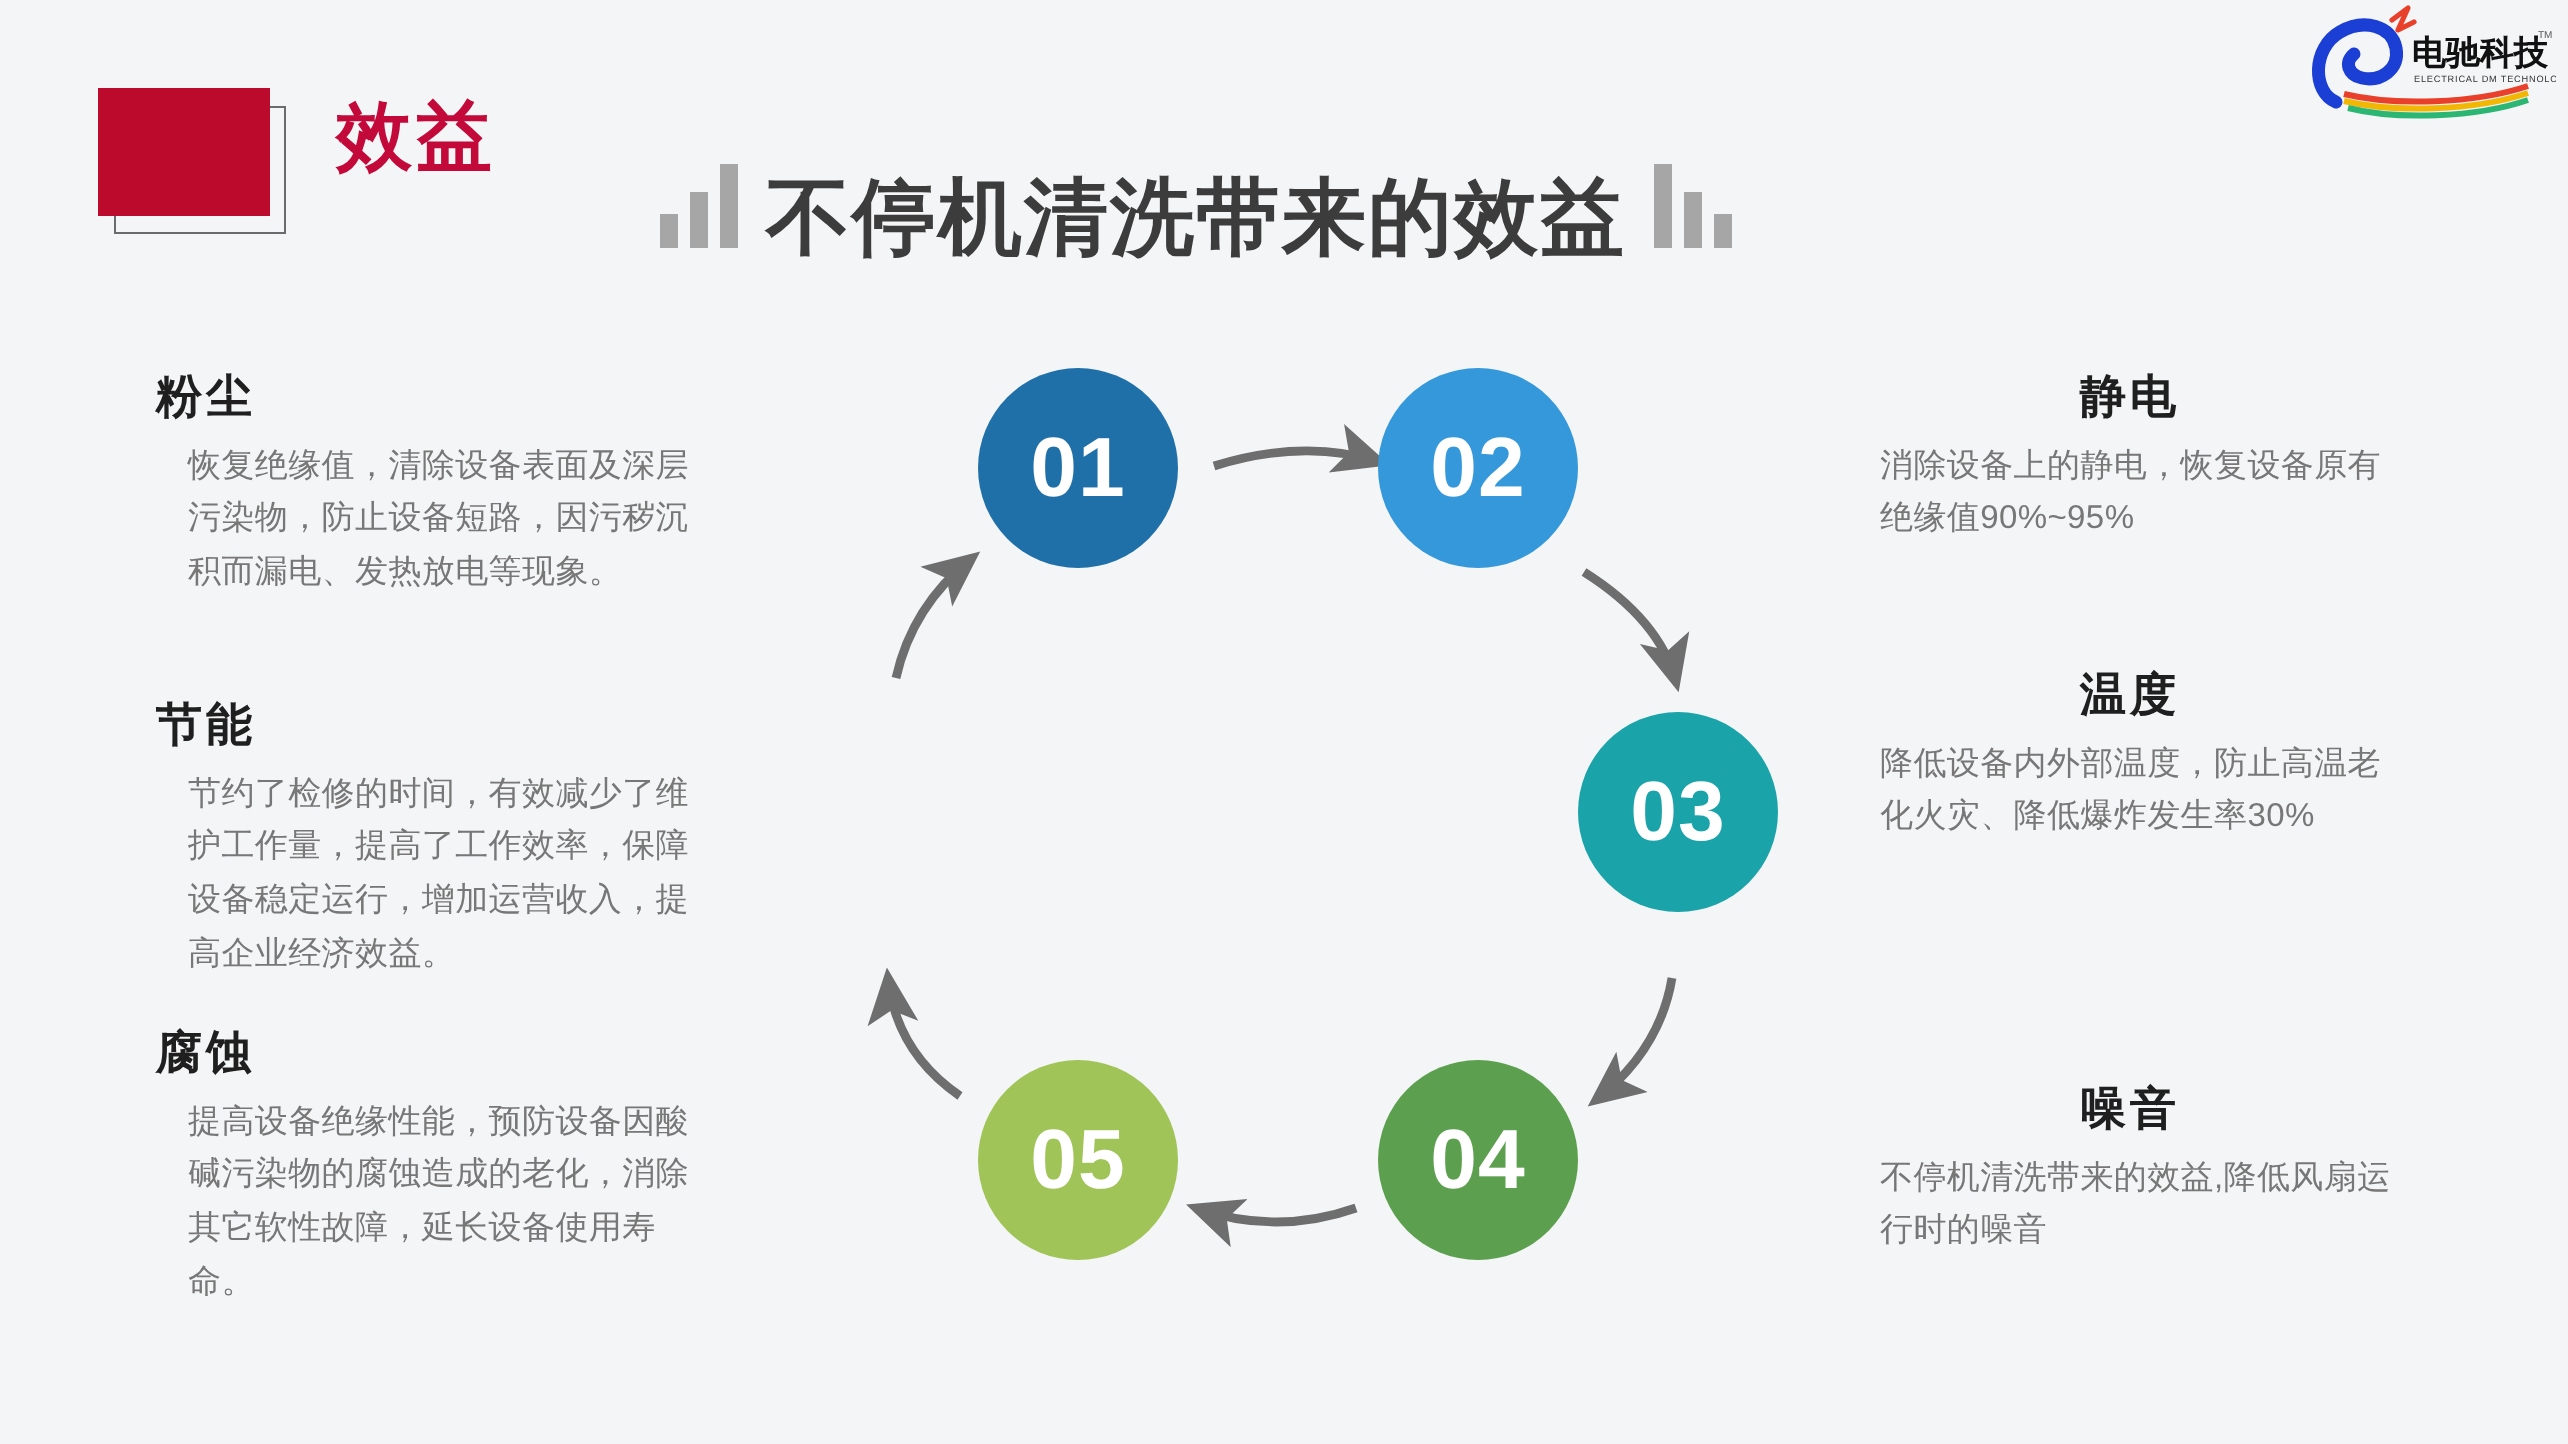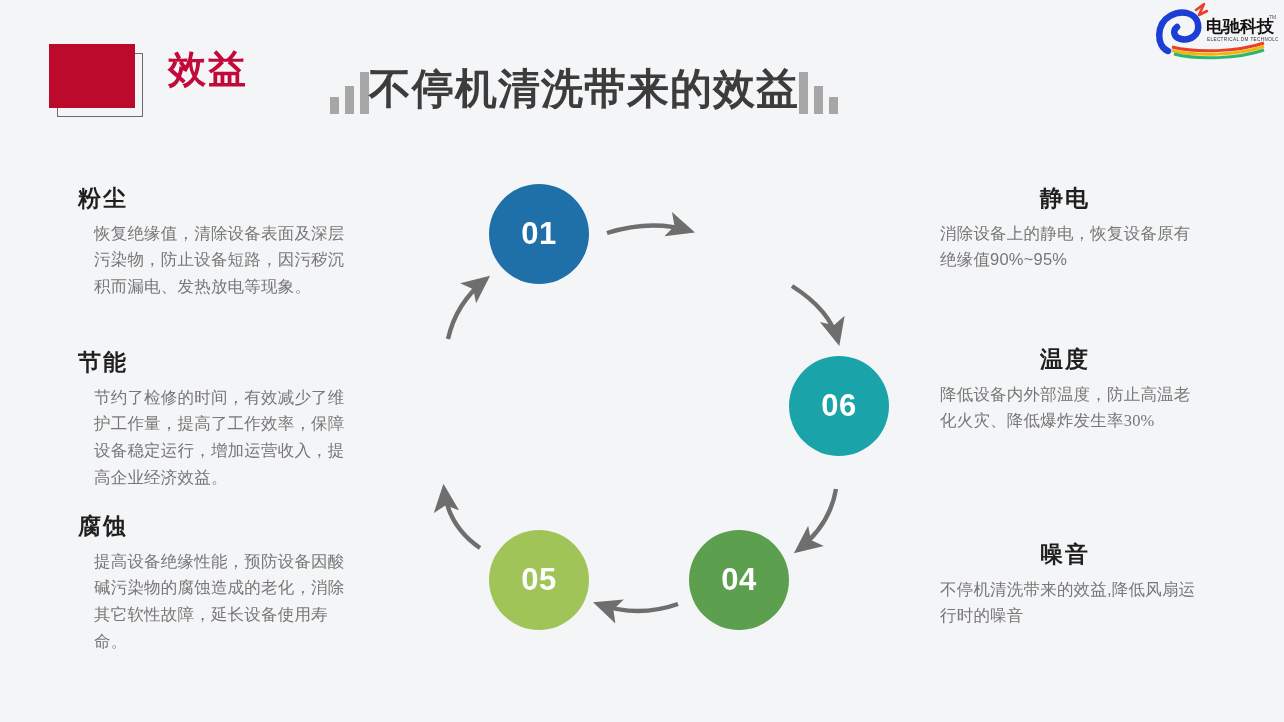--- a/index.html
+++ b/index.html
@@ -53,22 +53,22 @@
     color: #c2093a;
     letter-spacing: 2px;
     line-height: 1.2;
   }
 
   .title-row {
     position: absolute;
     left: 330px;
     top: 68px;
     display: flex;
-    align-items: flex-start;
-    gap: 0;
+    align-items: flex-end;
+    gap: 14px;
     height: 62px;
   }
   .bars {
     display: flex;
     align-items: flex-end;
     gap: 6px;
     height: 46px;
     padding-bottom: 6px;
   }
   .bars .bar {
@@ -110,21 +110,21 @@
   }
   .node {
     position: absolute;
     width: 100px;
     height: 100px;
     border-radius: 50%;
     display: flex;
     align-items: center;
     justify-content: center;
     color: #ffffff;
-    font-size: 31px;
+    font-size: 42px;
     font-weight: 700;
     letter-spacing: 0.5px;
   }
   .arrows {
     position: absolute;
     left: 0;
     top: 0;
     width: 560px;
     height: 505px;
     overflow: visible;
@@ -211,22 +211,25 @@
       <path d="M318 449 Q278 463, 238 449" fill="none" stroke="#6e6e6e" stroke-width="4.4" marker-end="url(#ah)"></path>
 
       <path d="M120 393 Q88 371, 84 334" fill="none" stroke="#6e6e6e" stroke-width="4.4" marker-end="url(#ah)"></path>
 
       <path d="M88 184 Q96 148, 126 124" fill="none" stroke="#6e6e6e" stroke-width="4.4" marker-end="url(#ah)"></path>
     </svg>
 
     <div class="node" style="left:129px; top:29px; background:#1f70a9;">
       <span>01</span>
     </div>
+    <div class="node" style="left:329px; top:29px; background:#3498db;">
+      <span>02</span>
+    </div>
     <div class="node" style="left:429px; top:201px; background:#1aa3a8;">
-      <span>06</span>
+      <span>03</span>
     </div>
     <div class="node" style="left:329px; top:375px; background:#5ca04f;">
       <span>04</span>
     </div>
     <div class="node" style="left:129px; top:375px; background:#a0c457;">
       <span>05</span>
     </div>
   </div>
 
   <div class="block left" style="top:184px;">
@@ -242,21 +245,21 @@
   <div class="block left" style="top:348px;">
     <div class="heading">节能</div>
     <div class="body">节约了检修的时间，有效减少了维护工作量，提高了工作效率，保障设备稳定运行，增加运营收入，提高企业经济效益。</div>
   </div>
 
   <div class="block right" style="top:184px;">
     <div class="heading">静电</div>
     <div class="body">消除设备上的静电，恢复设备原有绝缘值90%~95%</div>
   </div>
 
-  <div class="block right" style="top:346px;font-family:Liberation Serif, serif;">
+  <div class="block right" style="top:333px;">
     <div class="heading">温度</div>
     <div class="body">降低设备内外部温度，防止高温老化火灾、降低爆炸发生率30%</div>
   </div>
 
   <div class="block right" style="top:540px;">
     <div class="heading">噪音</div>
     <div class="body">不停机清洗带来的效益,降低风扇运行时的噪音</div>
   </div>
 
 </div>

